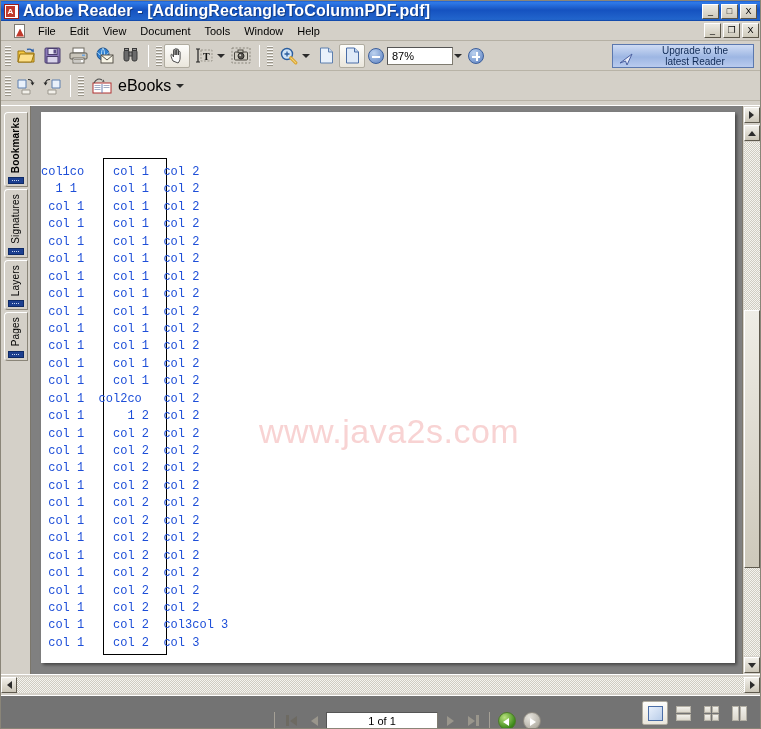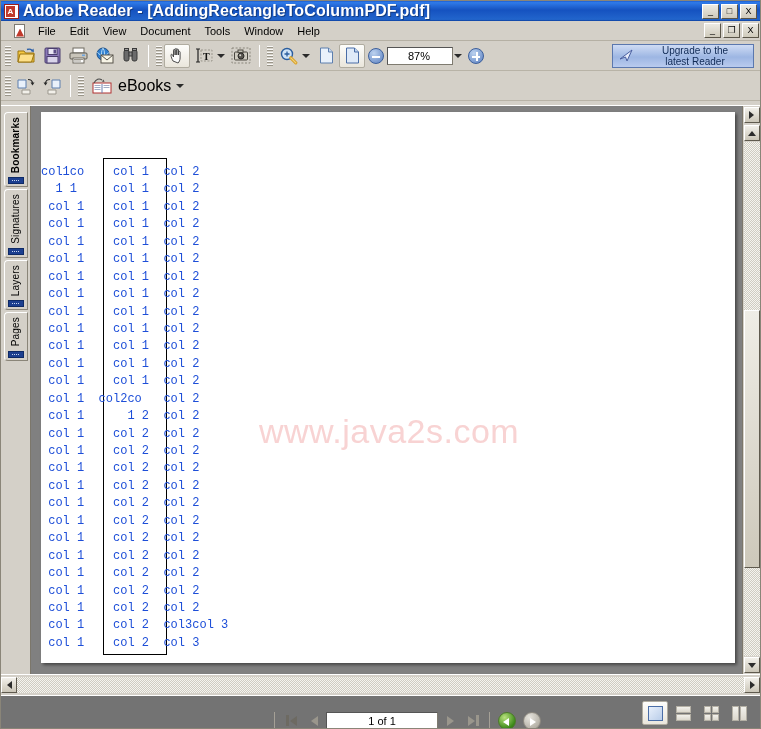--- a/index.html
+++ b/index.html
@@ -118,21 +118,21 @@
     background: linear-gradient(to bottom,#fdfdfb,#eae6dc);
   }
   .caret {
     width: 0; height: 0; margin: 0 3px 0 1px;
     border-left: 4px solid transparent; border-right: 4px solid transparent;
     border-top: 4px solid #2a2a2a; flex: 0 0 auto;
   }
   .zoombox {
     width: 66px; height: 18px; background: #fff;
     border: 1px solid #7f7b70; border-top-color:#555; border-left-color:#555;
-    display: flex; align-items: center; padding-left: 20px;
+    display: flex; align-items: center; padding-left: 4px;
     font-size: 11px; color: #000; flex: 0 0 auto;
   }
   .circbtn {
     width: 16px; height: 16px; border-radius: 50%;
     background: radial-gradient(circle at 35% 30%, #bcd2ef, #5a7fc0);
     border: 1px solid #3c5f9c; position: relative; flex: 0 0 auto;
     margin: 0 3px;
   }
   .circbtn::before {
     content: ""; position: absolute; left: 3px; top: 7px;
@@ -140,21 +140,21 @@
   }
   .circbtn.plus::after {
     content: ""; position: absolute; left: 6.5px; top: 3.5px;
     width: 2px; height: 9px; background: #ffffff;
   }
   .upgrade {
     position: absolute; right: 6px; top: 3px;
     width: 142px; height: 24px;
     background: linear-gradient(to bottom,#cfdcf4,#9db6e3 55%,#b9cbee);
     border: 1px solid #5b78ae;
-    display: flex; align-items: flex-start; gap: 4px;
+    display: flex; align-items: flex-end; gap: 4px;
     padding: 0 4px;
     font-size: 10px; line-height: 11px; color: #102a55;
     text-align: center;
   }
   .upgrade .ulabel { flex: 1; }
 
   
   .ebooks {
     display: flex; align-items: center; gap: 4px;
     height: 24px; padding: 0 4px; font-size: 16px;

